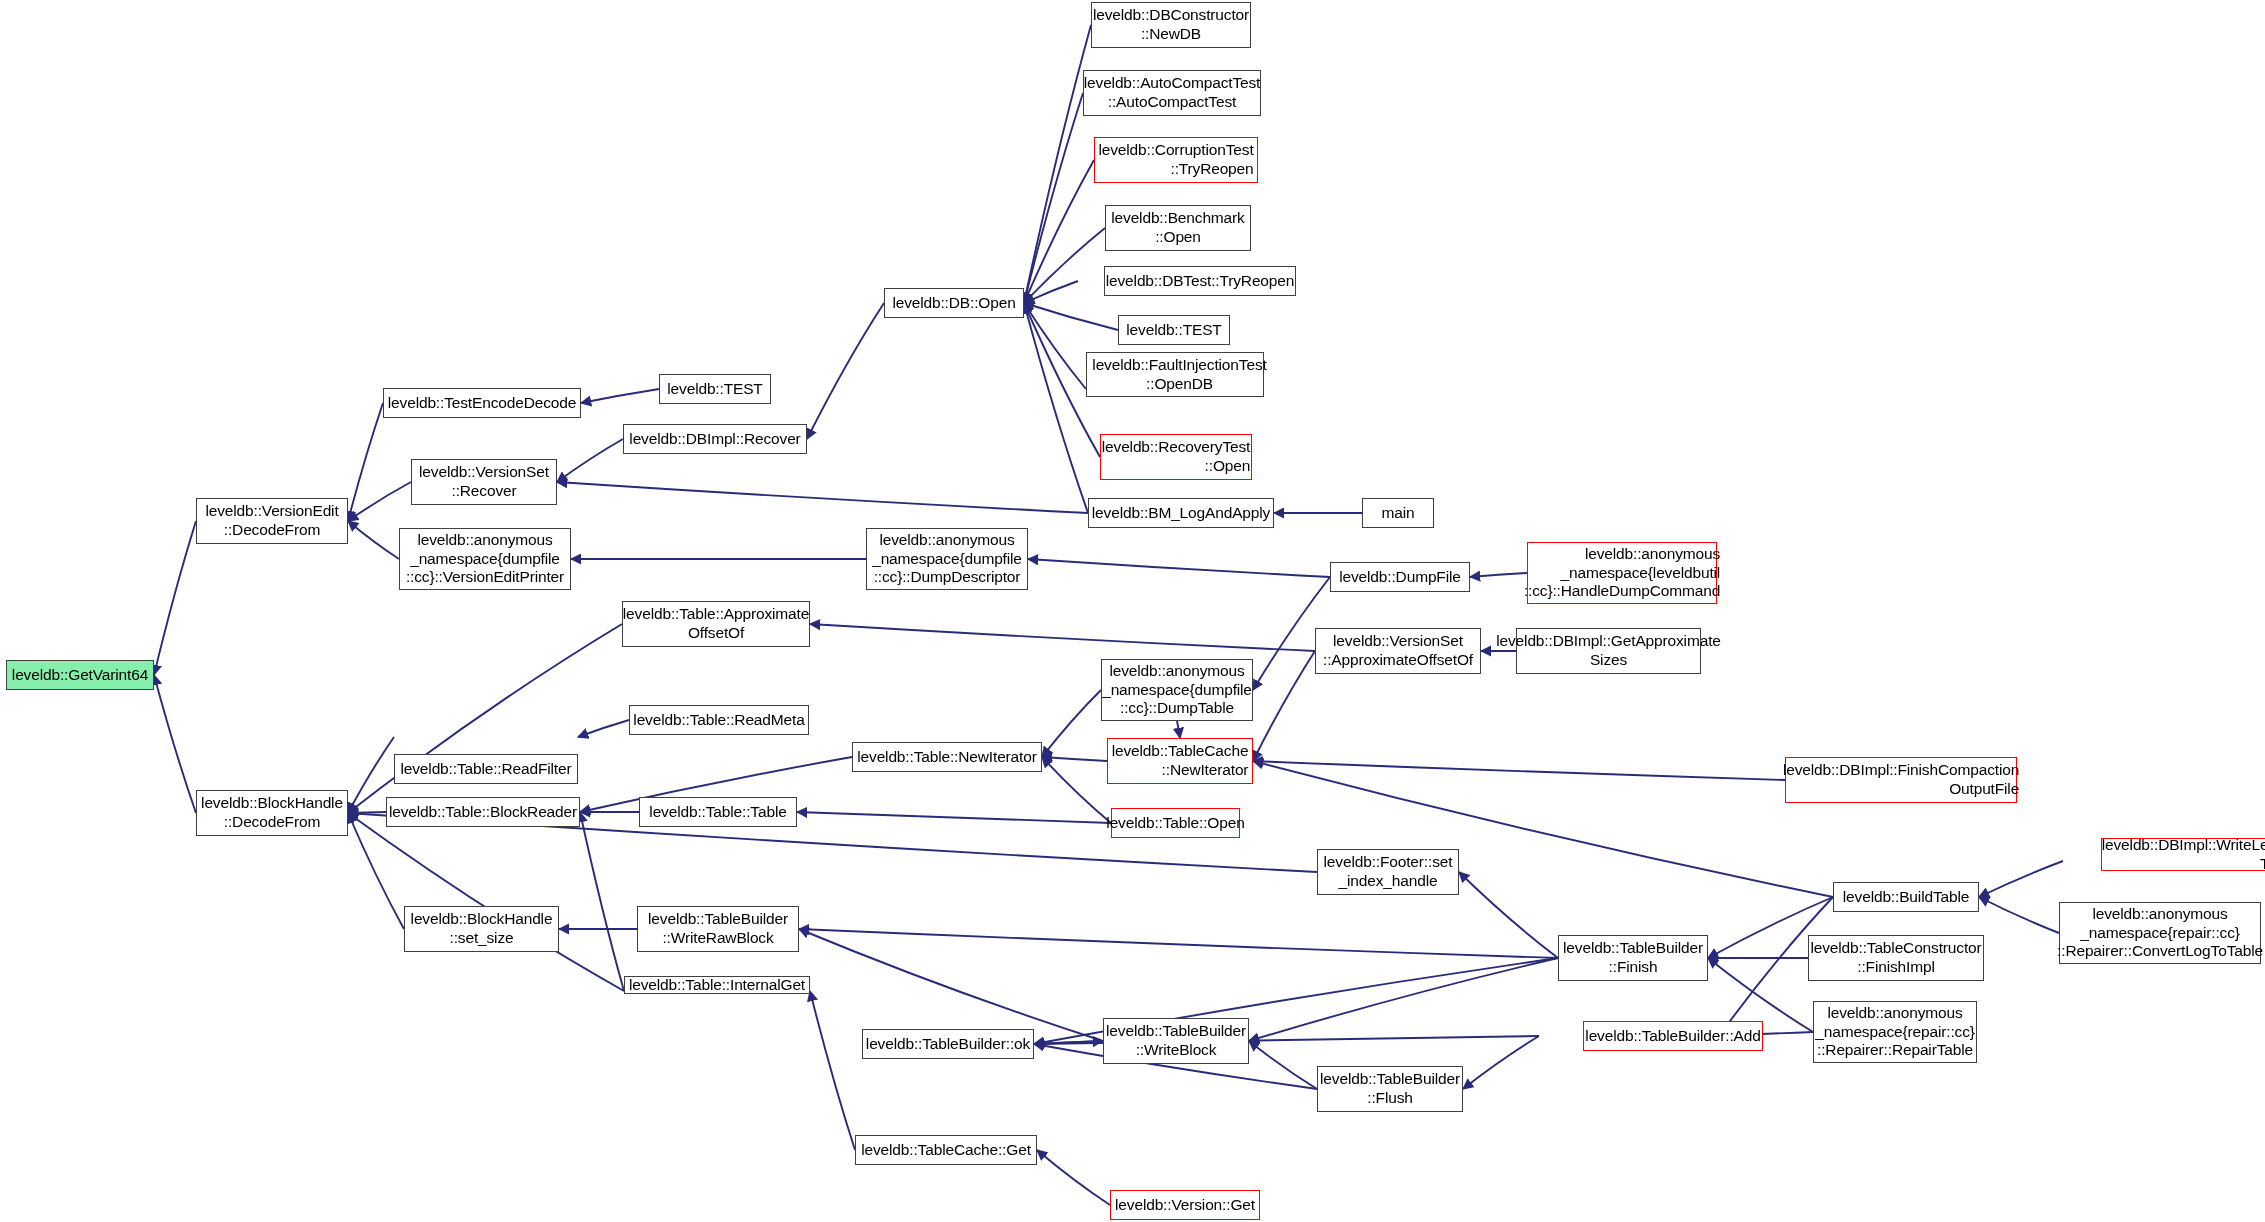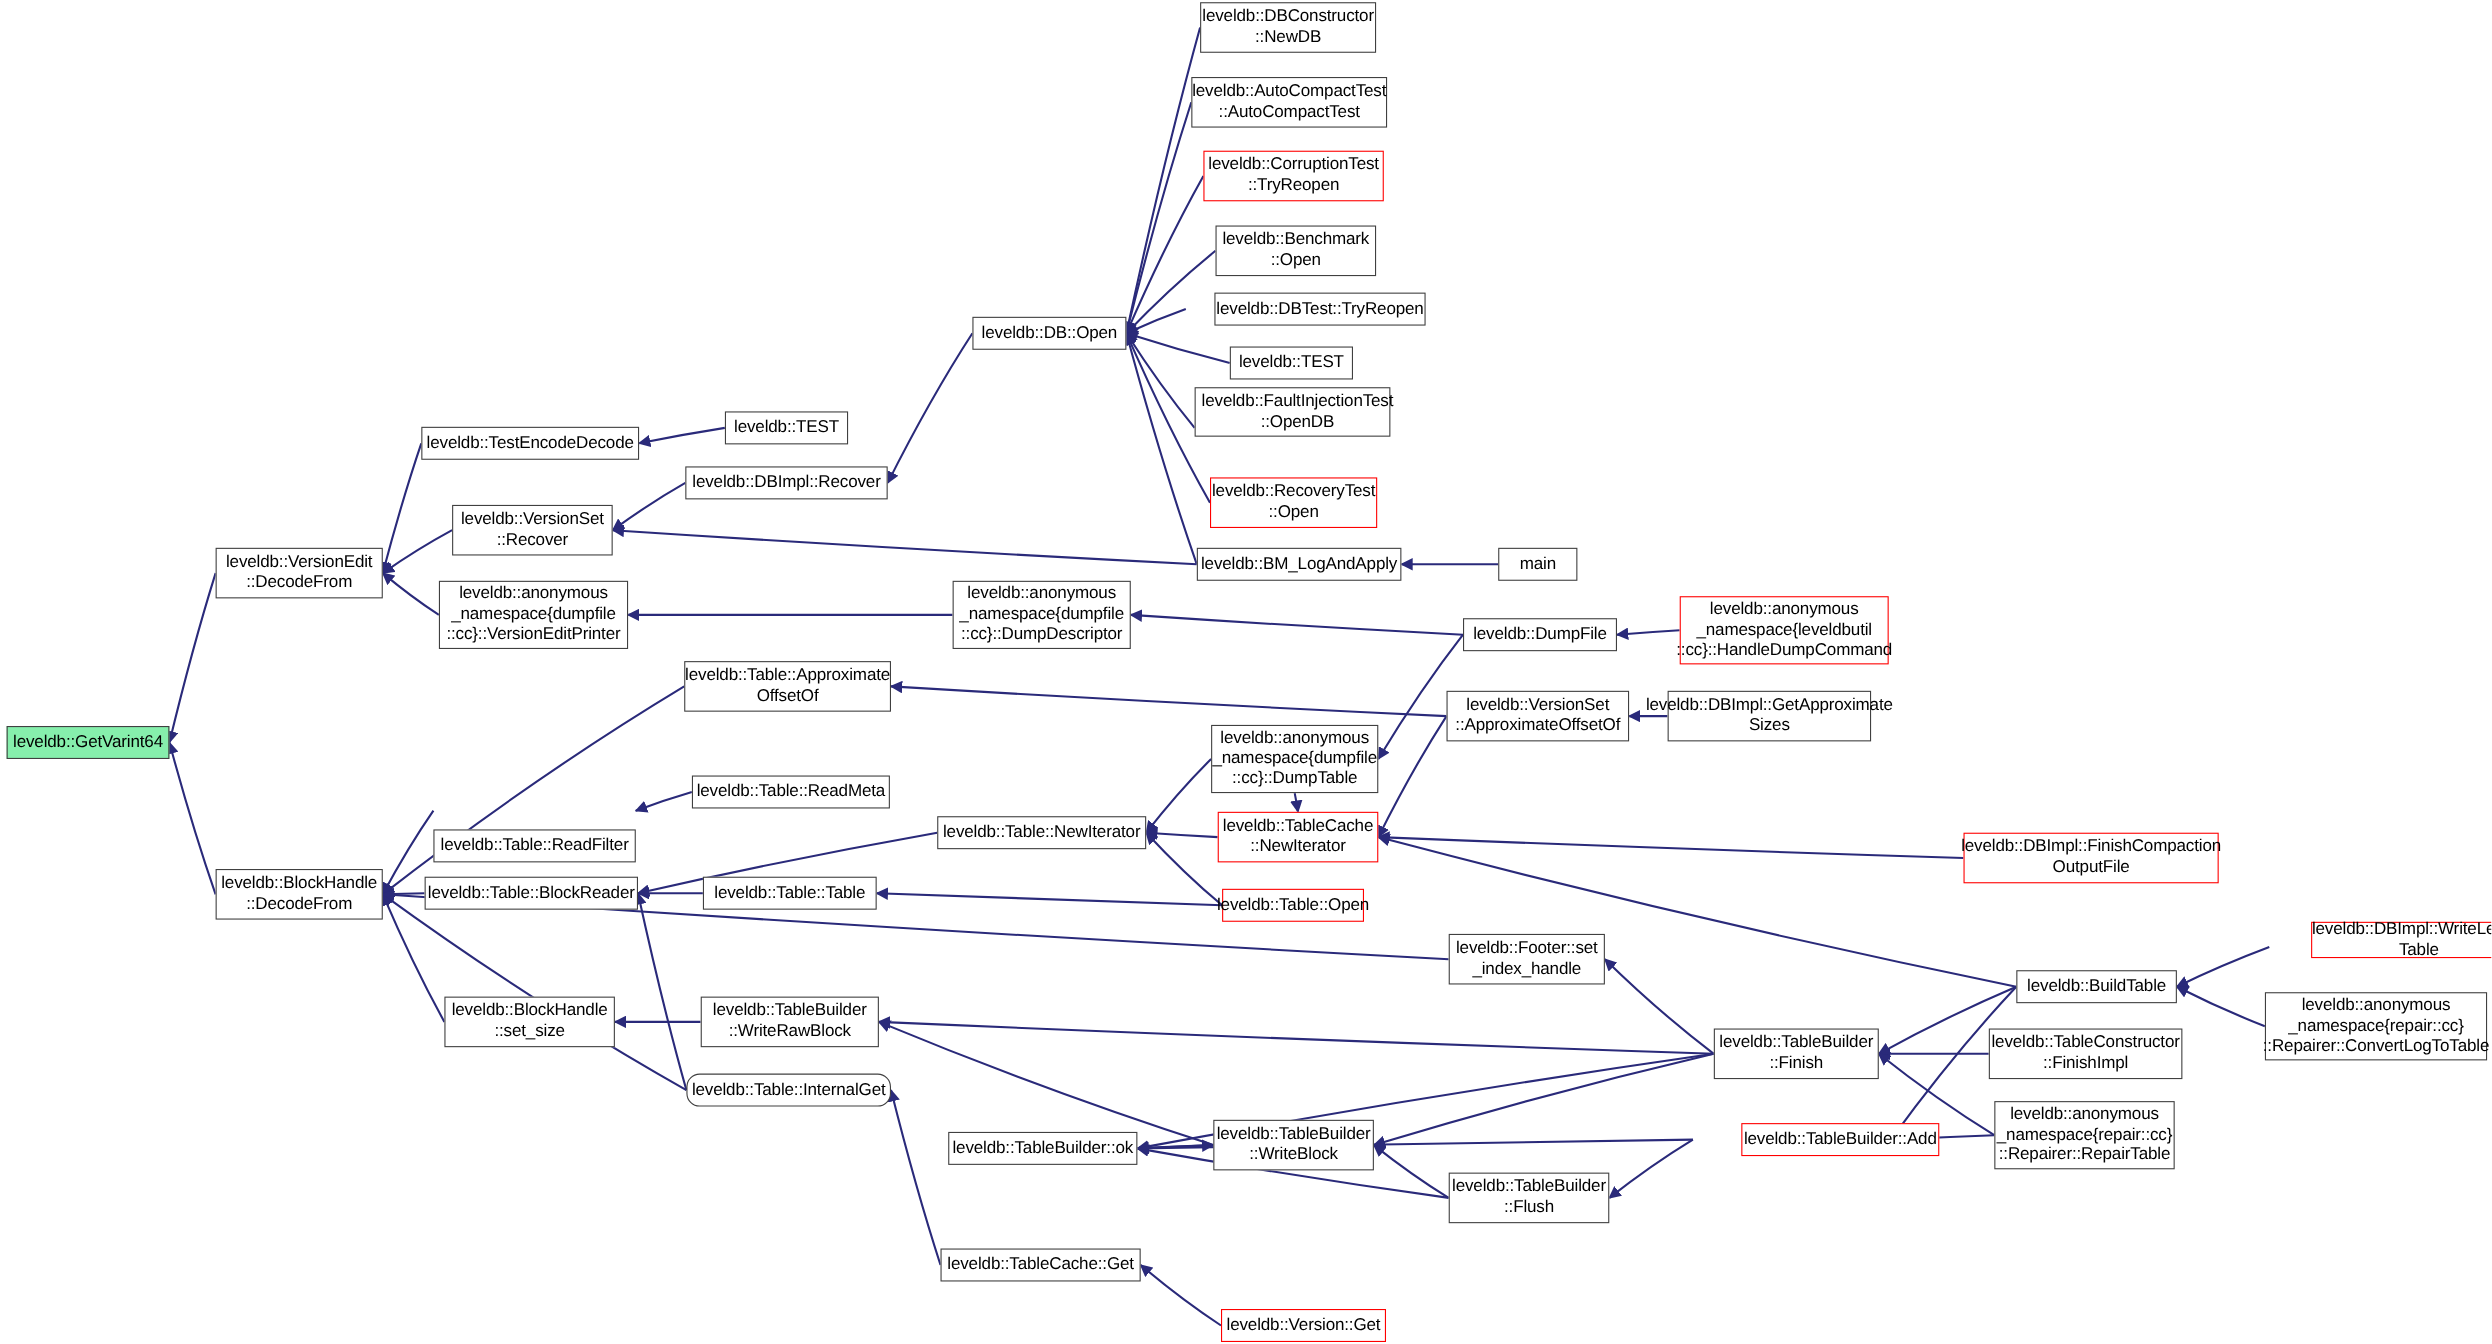--- a/index.html
+++ b/index.html
@@ -36,20 +36,21 @@
     color: #000000;
     font-size: 15.5px;
     line-height: 1.22;
     letter-spacing: -0.15px;
     padding: 1px 4px;
     white-space: pre-line;
     z-index: 5;
   }
   .node.red {
     border-color: #ff0000;
+    text-align: right;
   }
   .node.root {
     background: #86efac;
     border-color: #404040;
   }
 </style>
 </head>
 <body>
 
 <div id="graph">
@@ -143,21 +144,21 @@
       <div class="node" style="left: 404px; top: 906px; width: 155px; height: 46px;"><span>leveldb::BlockHandle
 ::set_size</span></div>
       <div class="node" style="left: 659px; top: 374px; width: 112px; height: 30px;"><span>leveldb::TEST</span></div>
       <div class="node" style="left: 623px; top: 424px; width: 184px; height: 30px;"><span>leveldb::DBImpl::Recover</span></div>
       <div class="node" style="left: 622px; top: 601px; width: 188px; height: 46px;"><span>leveldb::Table::Approximate
 OffsetOf</span></div>
       <div class="node" style="left: 629px; top: 705px; width: 180px; height: 30px;"><span>leveldb::Table::ReadMeta</span></div>
       <div class="node" style="left: 639px; top: 797px; width: 158px; height: 30px;"><span>leveldb::Table::Table</span></div>
       <div class="node" style="left: 637px; top: 906px; width: 162px; height: 46px;"><span>leveldb::TableBuilder
 ::WriteRawBlock</span></div>
-      <div class="node" style="left: 624px; top: 976px; width: 186px; height: 30px; border-radius: 12px;"><span>leveldb::Table::InternalGet</span></div>
+      <div class="node" style="left: 624px; top: 976px; width: 186px; height: 18px;"><span>leveldb::Table::InternalGet</span></div>
       <div class="node" style="left: 866px; top: 528px; width: 162px; height: 62px;"><span>leveldb::anonymous
 _namespace{dumpfile
 ::cc}::DumpDescriptor</span></div>
       <div class="node" style="left: 852px; top: 742px; width: 190px; height: 30px;"><span>leveldb::Table::NewIterator</span></div>
       <div class="node" style="left: 862px; top: 1029px; width: 172px; height: 30px;"><span>leveldb::TableBuilder::ok</span></div>
       <div class="node" style="left: 855px; top: 1135px; width: 182px; height: 30px;"><span>leveldb::TableCache::Get</span></div>
       <div class="node" style="left: 884px; top: 288px; width: 140px; height: 30px;"><span>leveldb::DB::Open</span></div>
       <div class="node" style="left: 1101px; top: 659px; width: 152px; height: 62px;"><span>leveldb::anonymous
 _namespace{dumpfile
 ::cc}::DumpTable</span></div>

